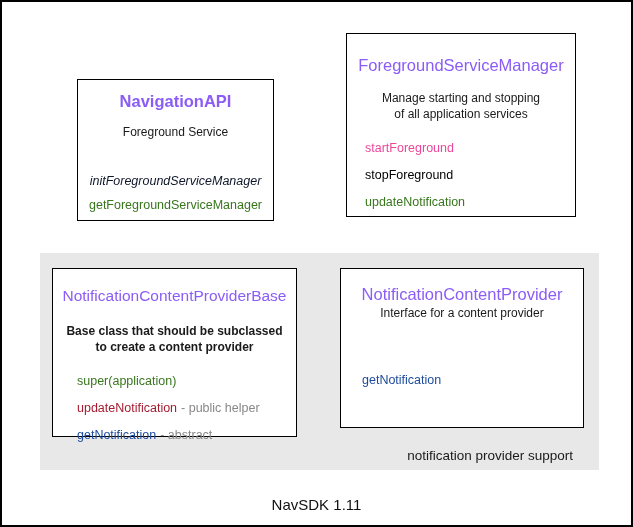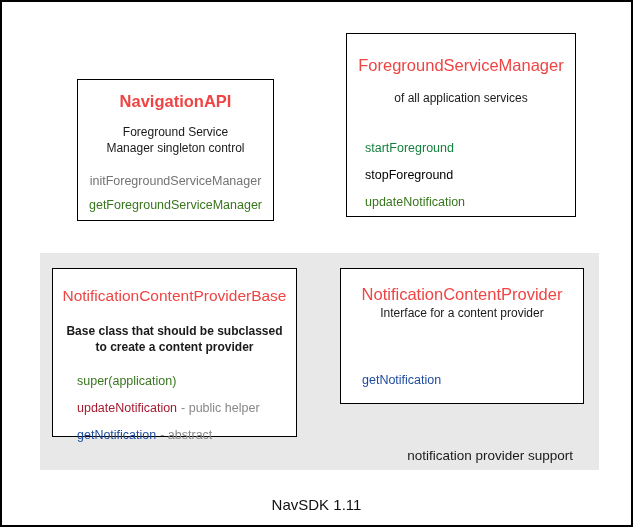--- a/index.html
+++ b/index.html
@@ -26,26 +26,26 @@
   }
   .box{
     position:absolute;
     box-sizing:border-box;
     border:1.5px solid #000;
     background:#ffffff;
   }
   .box.nav-api{left:75px;top:77px;width:197px;height:142px;}
   .box.fsm{left:344px;top:31px;width:230px;height:184px;}
   .box.ncpb{left:50px;top:266px;width:245px;height:169px;}
-  .box.ncp{left:338px;top:266px;width:244px;height:136px;}
+  .box.ncp{left:338px;top:266px;width:244px;height:160px;}
 
   .title{
     position:absolute;left:0;width:100%;
     text-align:center;
-    font-size:16.5px;color:#ef4444;
+    font-size:16.5px;color:#8b5cf6;
     white-space:nowrap;
   }
   .nav-api .title{top:12px;font-weight:bold;}
   .fsm .title{top:22px;}
   .ncpb .title{top:18px;font-size:15.5px;}
   .ncp .title{top:16px;}
 
   .desc{
     position:absolute;left:0;width:100%;
     text-align:center;
@@ -90,37 +90,37 @@
 <div class="page">
 
   <div class="group-bg">
     <div class="group-label">notification provider support</div>
   </div>
 
   <div class="box nav-api">
     <div class="title">NavigationAPI</div>
     <div class="desc">
       <div>Foreground Service</div>
-      <div>Manager singleton control</div>
     </div>
     <div class="method centered m1">
-      <span style="color: #737373;">initForegroundServiceManager</span>
+      <span style="color: #0f172a; font-style: italic;">initForegroundServiceManager</span>
     </div>
     <div class="method centered m2">
       <span style="color: rgb(56, 118, 29);">getForegroundServiceManager</span>
     </div>
   </div>
 
   <div class="box fsm">
     <div class="title">ForegroundServiceManager</div>
     <div class="desc">
+      <div>Manage starting and stopping</div>
       <div>of all application services</div>
     </div>
     <div class="method m1">
-      <span style="color: #15803d;">startForeground</span>
+      <span style="color: #ec4899;">startForeground</span>
     </div>
     <div class="method m2">
       <span style="color: #000000;">stopForeground</span>
     </div>
     <div class="method m3">
       <span style="color: rgb(56, 118, 29);">updateNotification</span>
     </div>
   </div>
 
   <div class="box ncpb">

